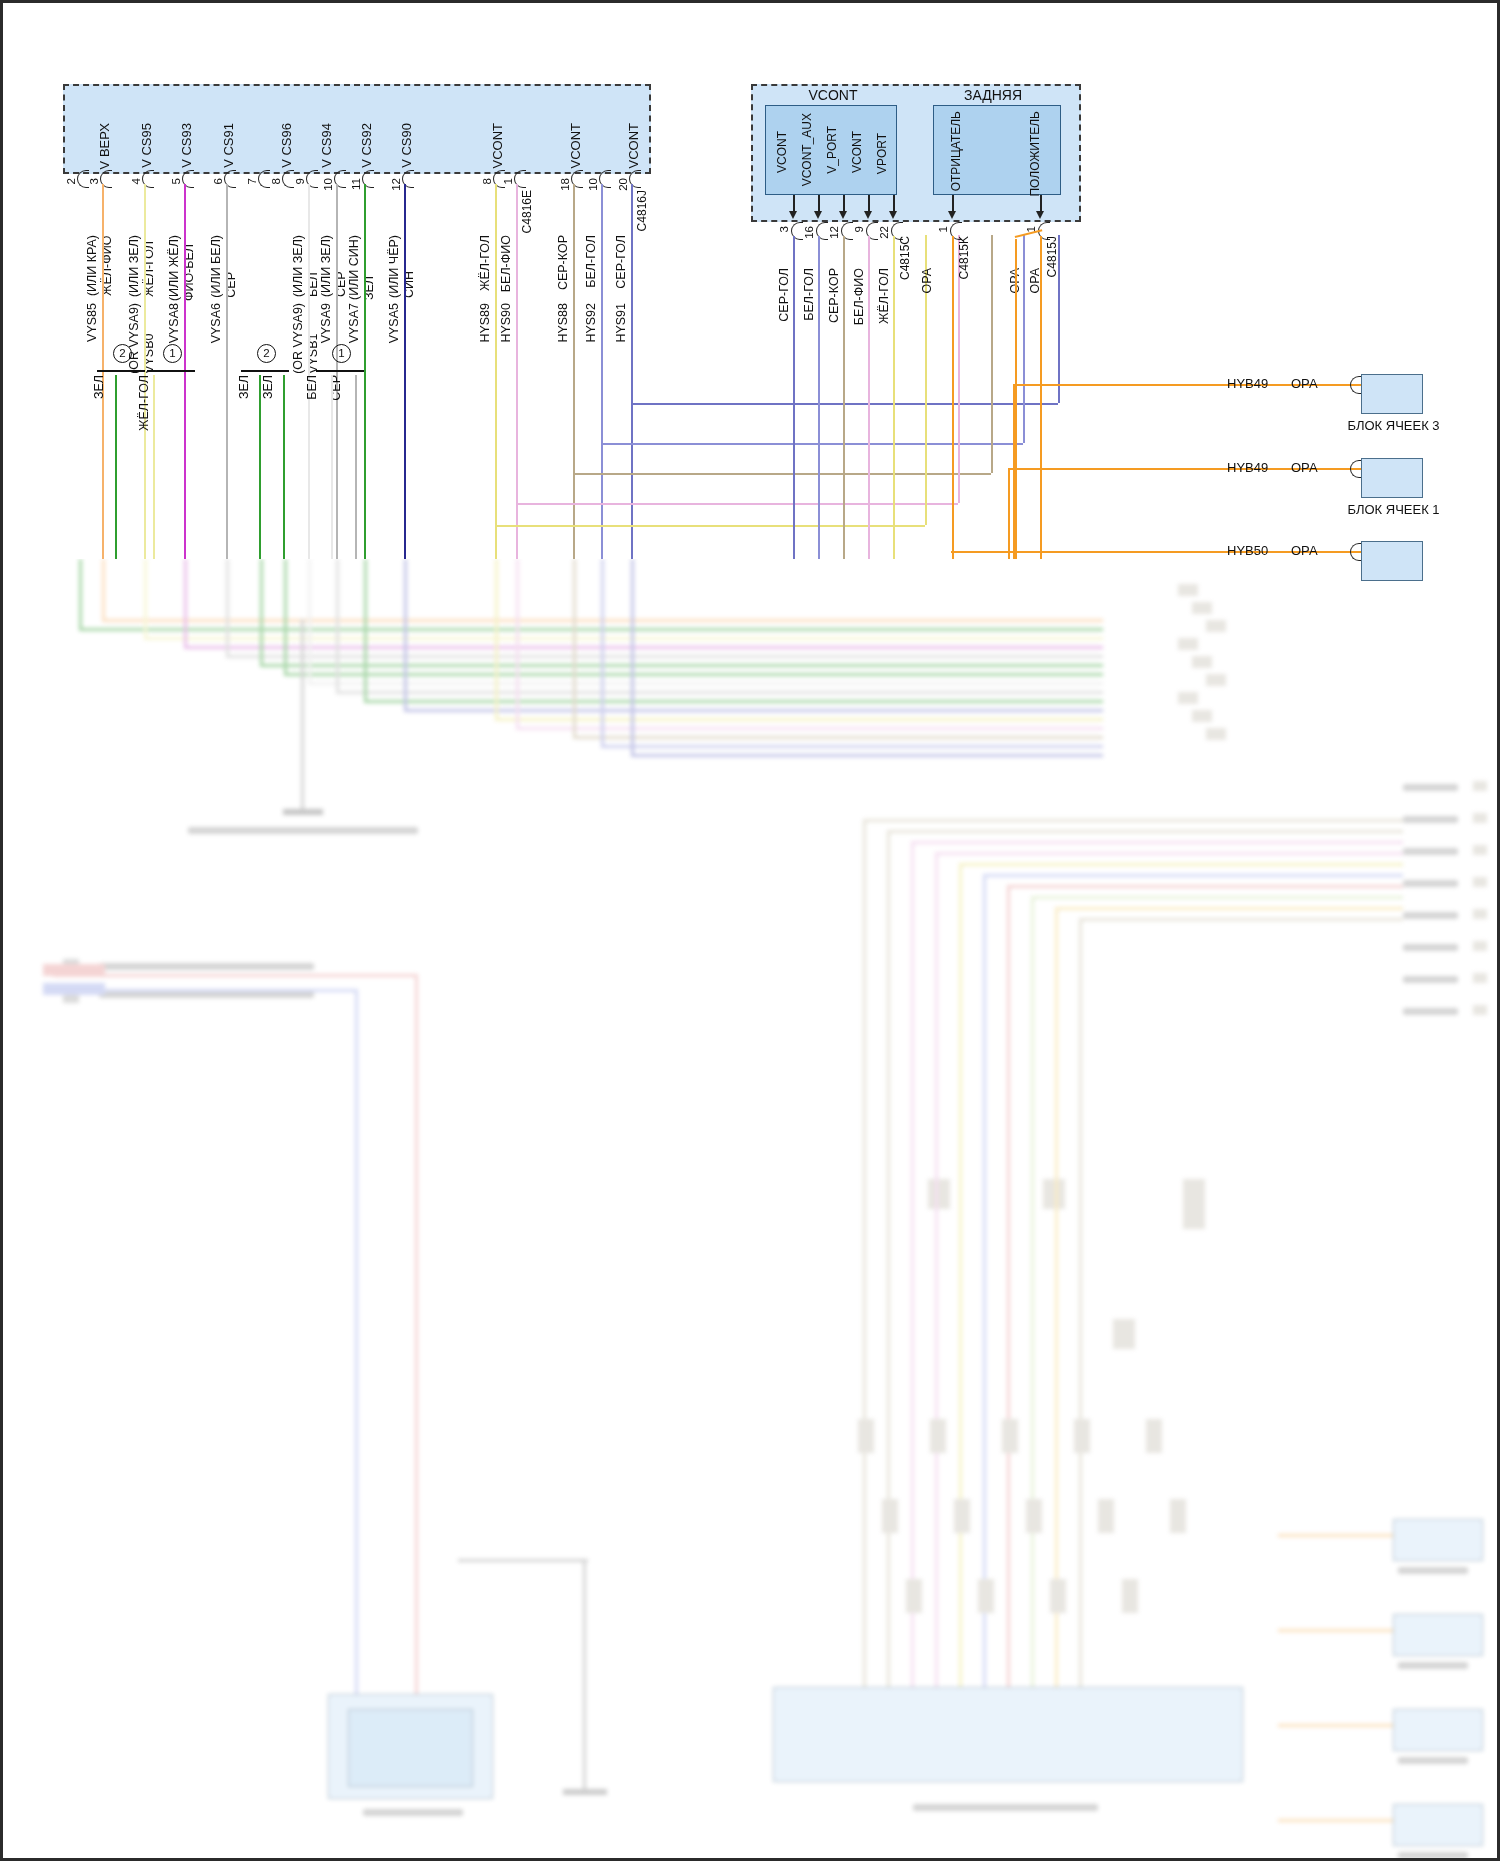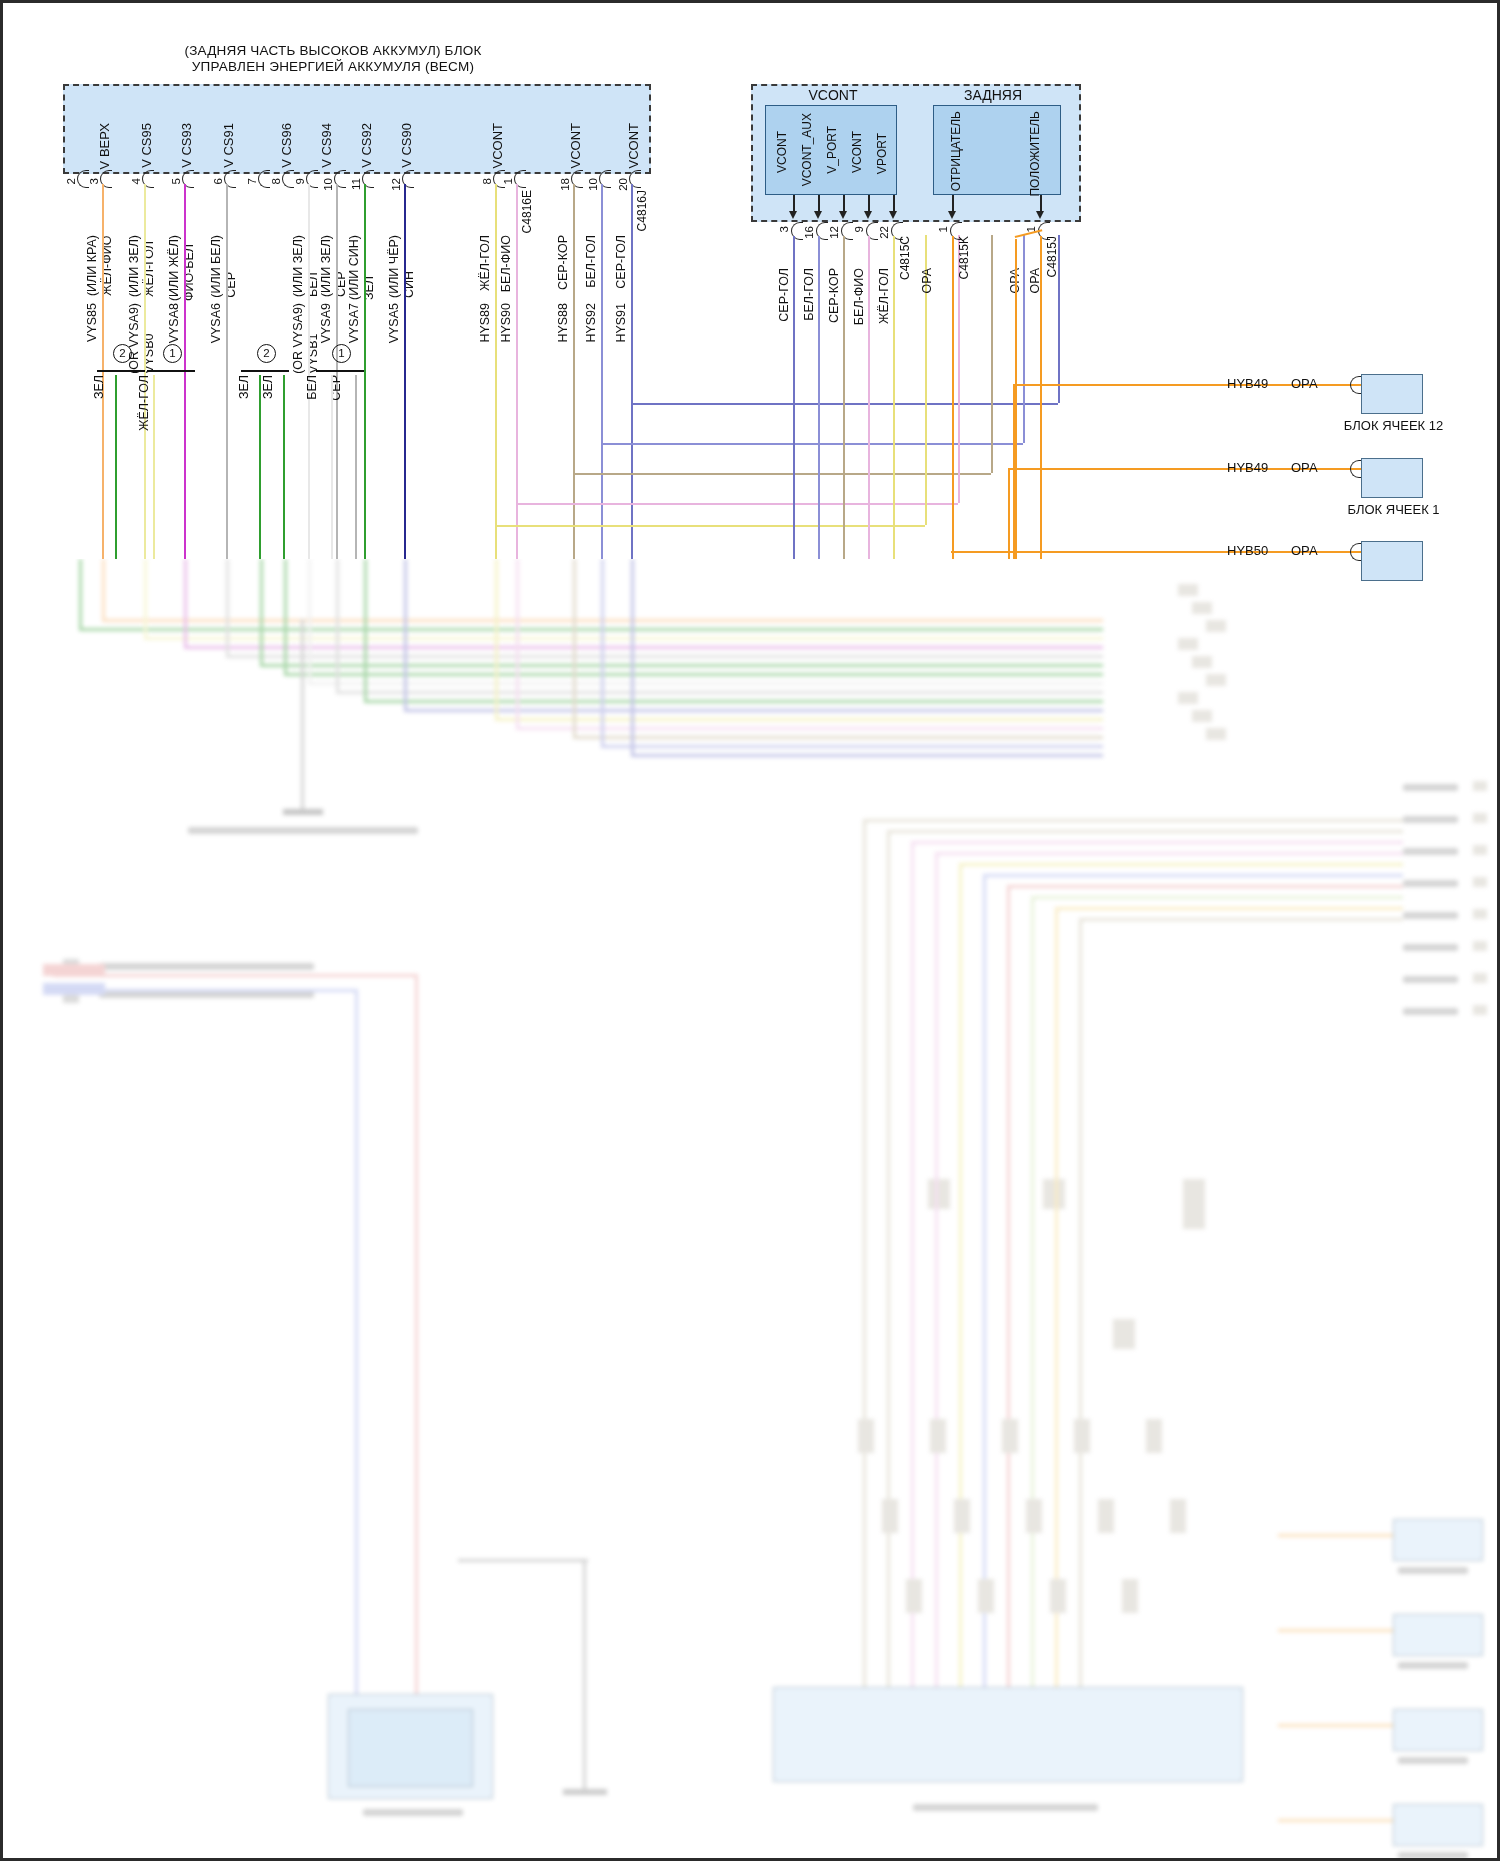--- a/index.html
+++ b/index.html
@@ -82,22 +82,20 @@
   .ftext{position:absolute;background:#9a9a9a;height:7px;border-radius:2px;}
   .watermark{
     position:absolute;font-size:11px;color:#9a9a9a;
   }
 </style>
 </head>
 <body>
 
 <div id="page">
 
-  <div class="mod-title" style="left:110px;top:40px;width:440px;">(ЗАДНЯЯ ЧАСТЬ ВЫСОКОВ АККУМУЛ) БЛОК
-УПРАВЛЕН ЭНЕРГИЕЙ АККУМУЛЯ (BECM)</div>
 
   <div class="module" style="left:60px;top:81px;width:588px;height:90px;"></div>
 
   <div class="pinname vt" style="left:94px;top:120px;">V ВЕРХ</div>
   <div class="pinname vt" style="left:136px;top:120px;">V CS95</div>
   <div class="pinname vt" style="left:176px;top:120px;">V CS93</div>
   <div class="pinname vt" style="left:218px;top:120px;">V CS91</div>
   <div class="pinname vt" style="left:276px;top:120px;">V CS96</div>
   <div class="pinname vt" style="left:316px;top:120px;">V CS94</div>
   <div class="pinname vt" style="left:356px;top:120px;">V CS92</div>
@@ -293,21 +291,21 @@
       <div class="arc" style="left:1347px;top:373px;"></div>
       <div class="w wh" style="left:1005px;top:465px;width:353px;background:#f59b22;"></div>
       <div class="arc" style="left:1347px;top:457px;"></div>
       <div class="w wh" style="left:948px;top:548px;width:410px;background:#f59b22;"></div>
       <div class="arc" style="left:1347px;top:540px;"></div>
       <div class="w wv" style="left:1010px;top:381px;height:175px;background:#f59b22;"></div>
       <div class="w wv" style="left:1005px;top:465px;height:91px;background:#f59b22;"></div>
     </div>
 
   <div class="cellbox" style="left:1358px;top:371px;width:62px;height:40px;"></div>
-  <div class="celllabel ctr" style="left:1318px;top:415px;width:145px;">БЛОК ЯЧЕЕК 12</div>
+  <div class="celllabel ctr" style="left:1318px;top:415px;width:145px;">БЛОК ЯЧЕЕК 3</div>
   <div class="reflabel" style="left:1224px;top:373px;">HYB49</div>
   <div class="reflabel" style="left:1288px;top:373px;">ОРА</div>
 
   <div class="cellbox" style="left:1358px;top:455px;width:62px;height:40px;"></div>
   <div class="celllabel ctr" style="left:1318px;top:499px;width:145px;">БЛОК ЯЧЕЕК 1</div>
   <div class="reflabel" style="left:1224px;top:457px;">HYB49</div>
   <div class="reflabel" style="left:1288px;top:457px;">ОРА</div>
 
   <div class="cellbox" style="left:1358px;top:538px;width:62px;height:40px;"></div>
   <div class="reflabel" style="left:1224px;top:540px;">HYB50</div>

